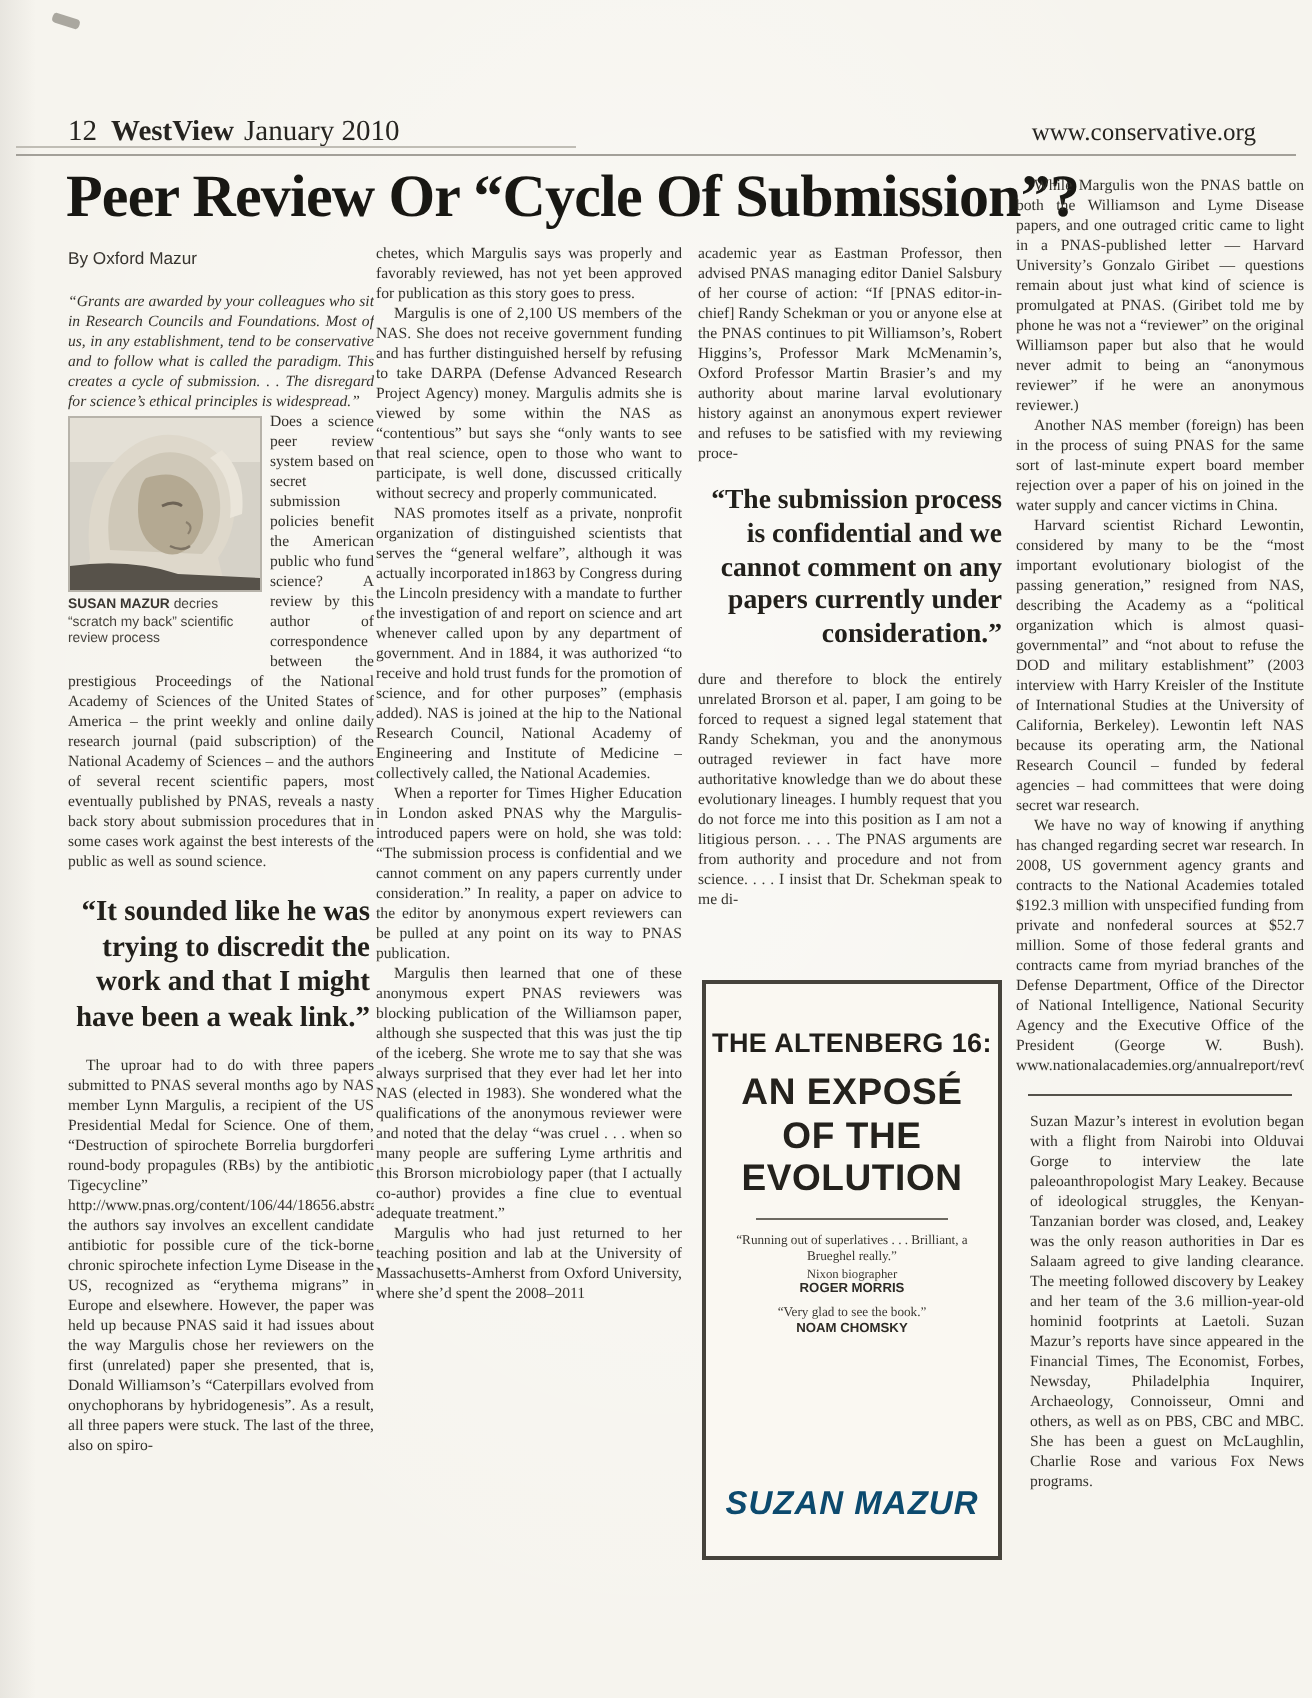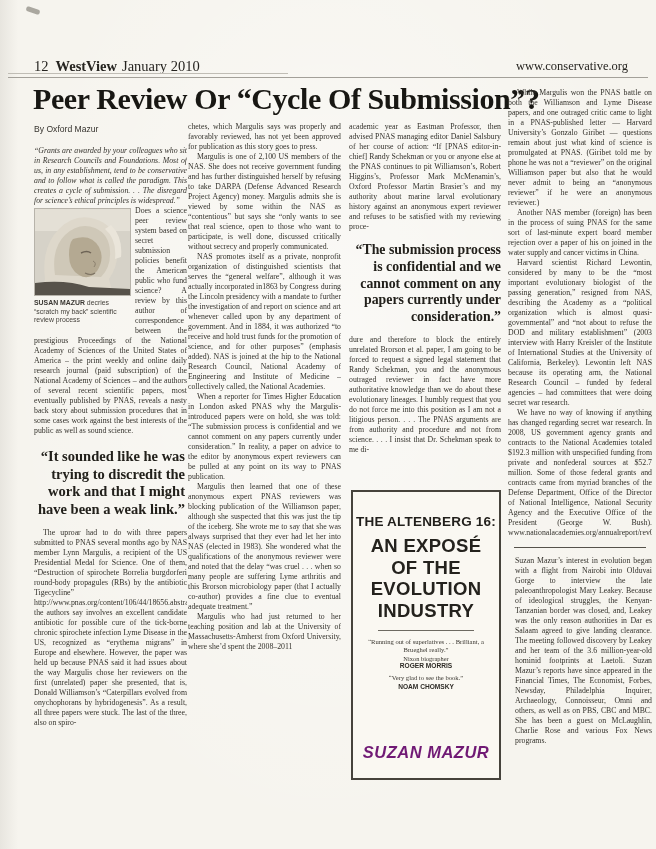--- a/index.html
+++ b/index.html
@@ -41,21 +41,21 @@
   .pullquote{font-weight:700;font-size:14.5px;line-height:17.5px;text-align:right;color:#22201b;margin:12px 2px 10px 2px;}
   .pullquote.small{font-size:13.8px;line-height:16.8px;margin:10px 0 9px 0;}
   
   .adbox{position:absolute;left:351px;top:490px;width:150px;height:290px;box-sizing:border-box;border:2px solid #46433c;background:#faf8f2;display:flex;flex-direction:column;align-items:center;text-align:center;}
   .ad-kicker{font-family:"Liberation Sans", sans-serif;font-weight:700;font-size:13.5px;letter-spacing:.2px;color:#211f1b;margin-top:22px;}
   .ad-title{font-family:"Liberation Sans", sans-serif;font-weight:700;font-size:18.5px;line-height:21.5px;letter-spacing:.3px;color:#24221d;margin-top:6px;}
   .ad-rule{width:96px;border-top:1px solid #6d6a62;margin:9px auto 7px auto;}
   .ad-quote{font-size:6.6px;line-height:8.2px;color:#3a3731;width:118px;}
   .ad-attr-role{font-size:6.4px;color:#3a3731;margin-top:1px;}
   .ad-attr-name{font-family:"Liberation Sans", sans-serif;font-weight:700;font-size:6.6px;color:#2e2b26;margin-bottom:5px;}
-  .ad-author{font-family:"Liberation Sans", sans-serif;font-weight:700;font-style:italic;font-size:16.5px;letter-spacing:.5px;color:#701a75;margin-top:auto;margin-bottom:16px;}
+  .ad-author{font-family:"Liberation Sans", sans-serif;font-weight:700;font-style:italic;font-size:16.5px;letter-spacing:.5px;color:#0c4a6e;margin-top:auto;margin-bottom:16px;}
   
   .bio-rule{border-top:1.2px solid #55524b;width:92%;margin:9px auto 8px auto;}
   .bio p{margin-left:7px;font-size:7.8px;}
 </style>
 </head>
 <body>
 
 <div class="page">
   <div class="corner-mark"></div>
 
@@ -107,21 +107,20 @@
     <div class="pullquote small">“The submission process is confidential and we cannot comment on any papers currently under consideration.”</div>
     <p class="noind">dure and therefore to block the entirely unrelated Brorson et al. paper, I am going to be forced to request a signed legal statement that Randy Schekman, you and the anonymous outraged reviewer in fact have more authoritative knowledge than we do about these evolutionary lineages. I humbly request that you do not force me into this position as I am not a litigious person. . . . The PNAS arguments are from authority and procedure and not from science. . . . I insist that Dr. Schekman speak to me di-</p>
   </div>
 
   <div class="adbox">
     <div class="ad-kicker">THE ALTENBERG 16:</div>
     <div class="ad-title">
       <div>AN EXPOSÉ</div>
       <div>OF THE</div>
       <div>EVOLUTION</div>
-      <div>INDUSTRY</div>
     </div>
     <div class="ad-rule"></div>
     <div class="ad-quote">“Running out of superlatives . . . Brilliant, a Brueghel really.”</div>
     <div class="ad-attr-role">Nixon biographer</div>
     <div class="ad-attr-name">ROGER MORRIS</div>
     <div class="ad-quote">“Very glad to see the book.”</div>
     <div class="ad-attr-name">NOAM CHOMSKY</div>
     <div class="ad-author">SUZAN MAZUR</div>
   </div>
 

